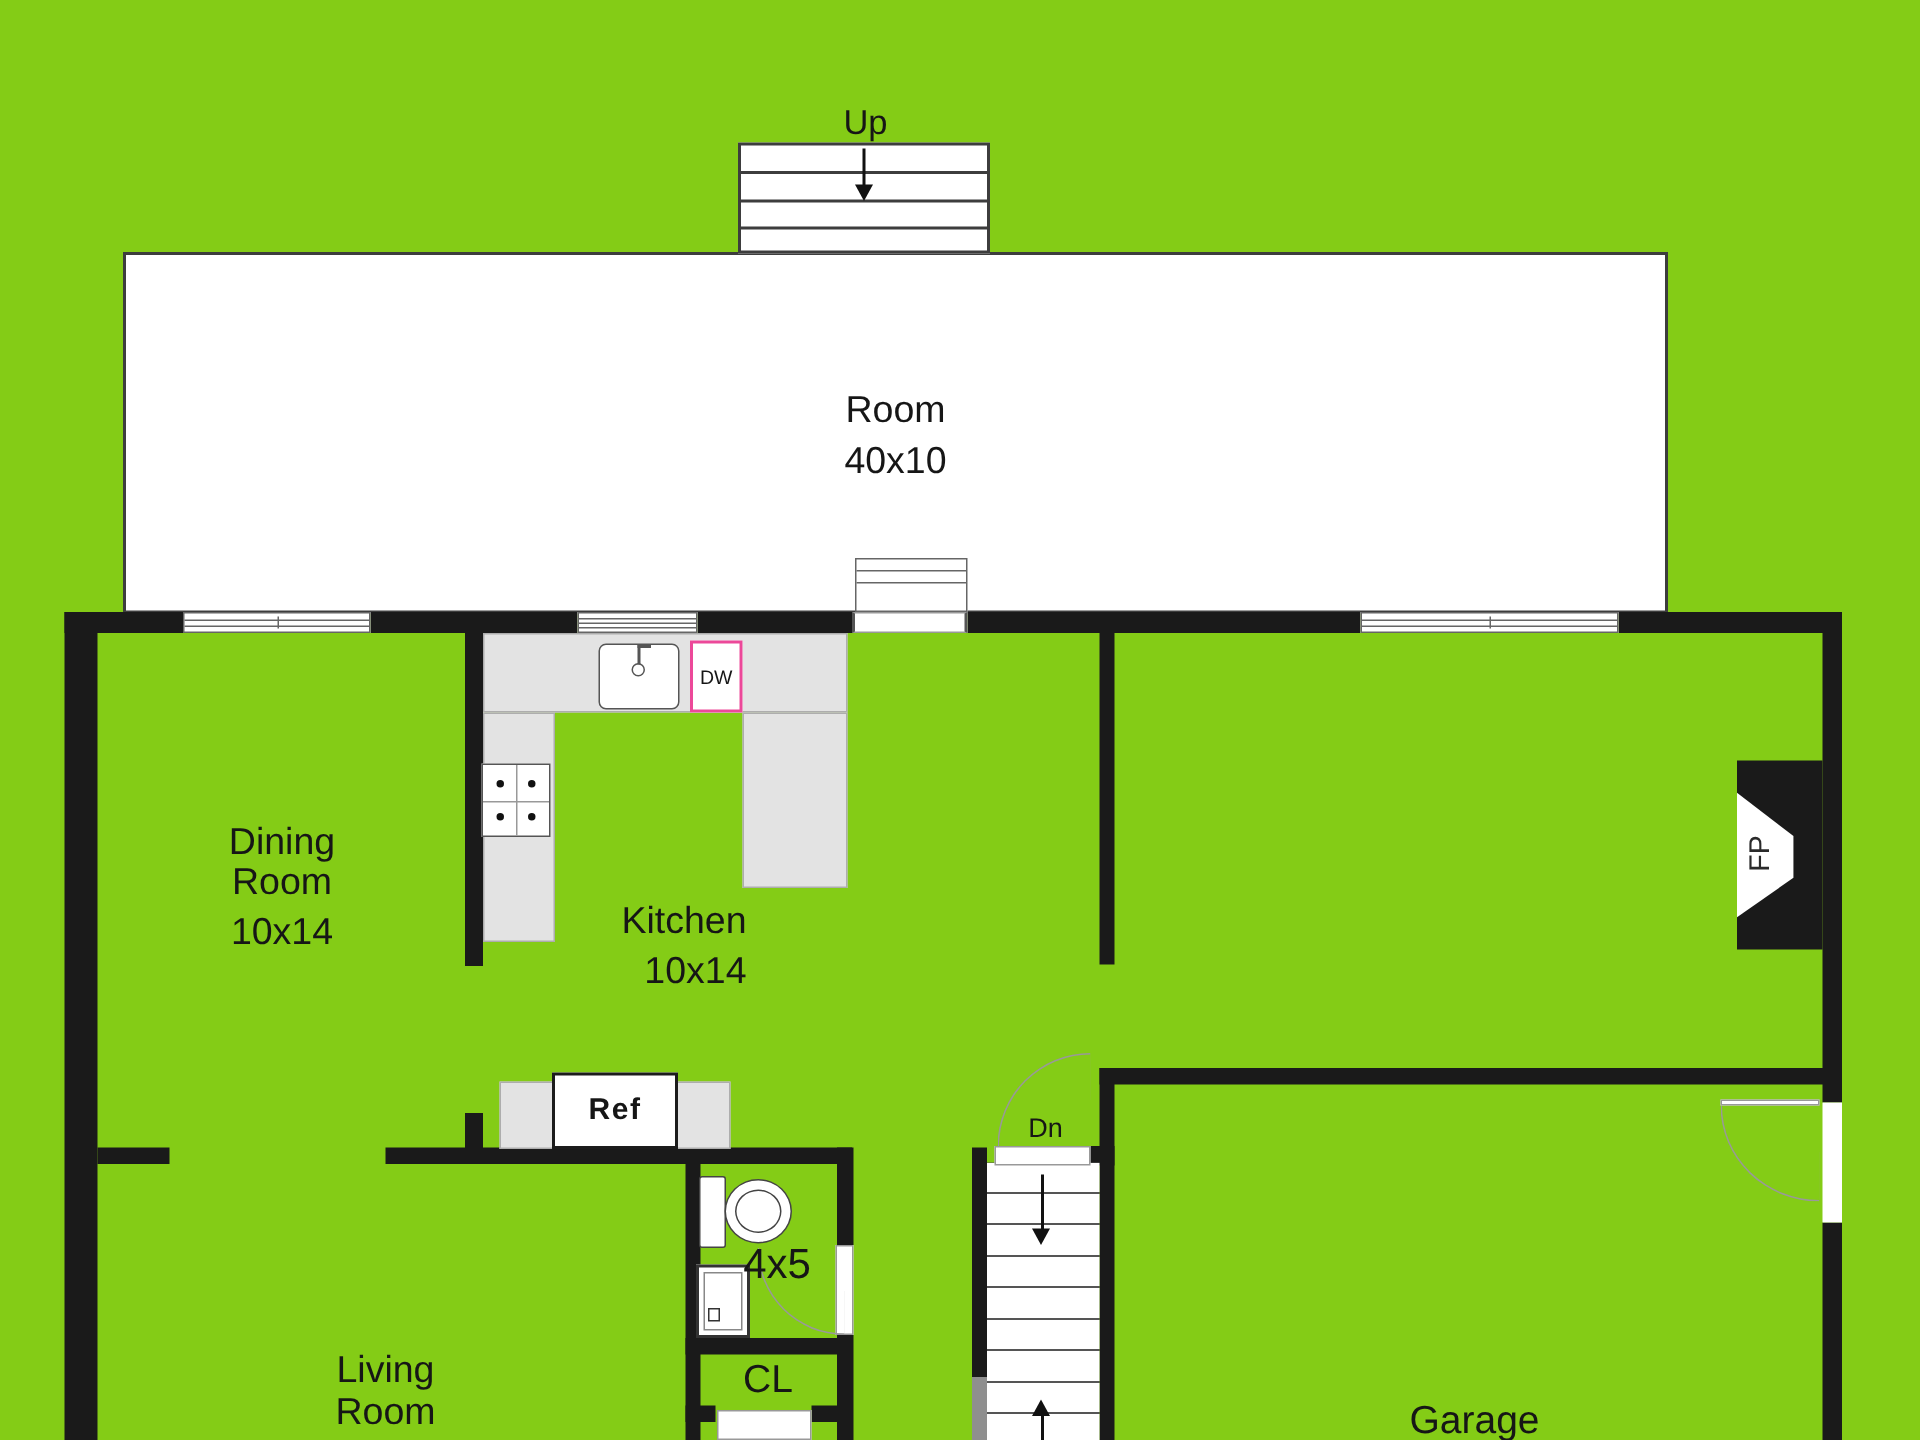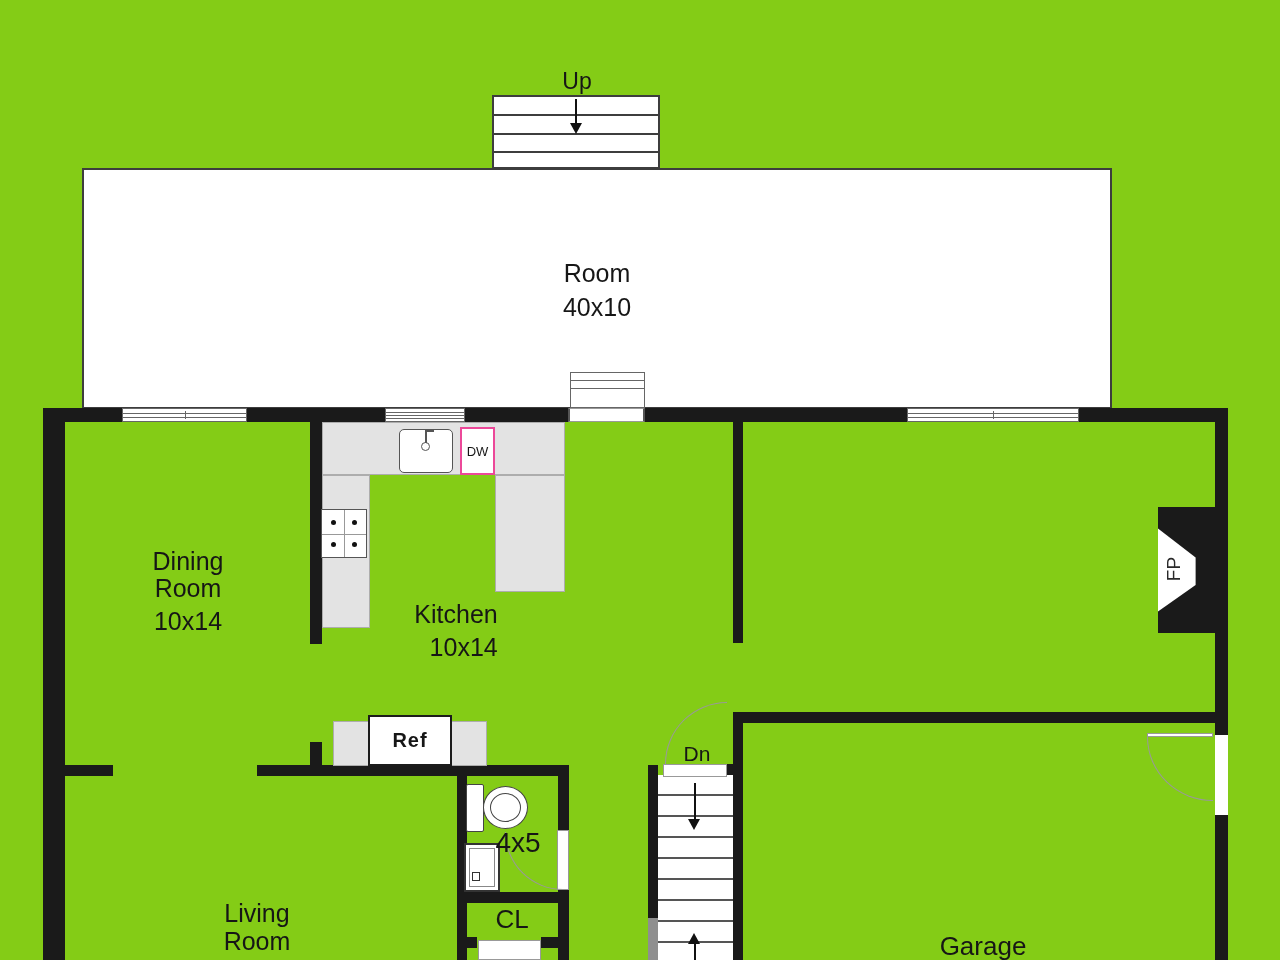--- a/index.html
+++ b/index.html
@@ -165,21 +165,21 @@
     <div class="dims">10x14</div>
   </div>
 
   <div class="room-label" style="left:456px;top:601px;text-align:right;">
     <div>Kitchen</div>
     <div class="dims">10x14</div>
   </div>
 
 
 
-  <div class="small-label" style="left:697px;top:742px;font-size:21px;">Dn</div>
+  <div class="small-label" style="left:697px;top:742px;font-size:18px;">Dn</div>
   <div class="small-label" style="left:518px;top:827px;font-size:28px;">4x5</div>
   <div class="small-label" style="left:512px;top:904px;font-size:26px;">CL</div>
 
   <div class="room-label" style="left:257px;top:899px;line-height:28px;">
     <div>Living</div>
     <div>Room</div>
     <div style="margin-top:4px;">16x12</div>
   </div>
 
   <div class="small-label" style="left:983px;top:931px;font-size:26px;">Garage</div>

